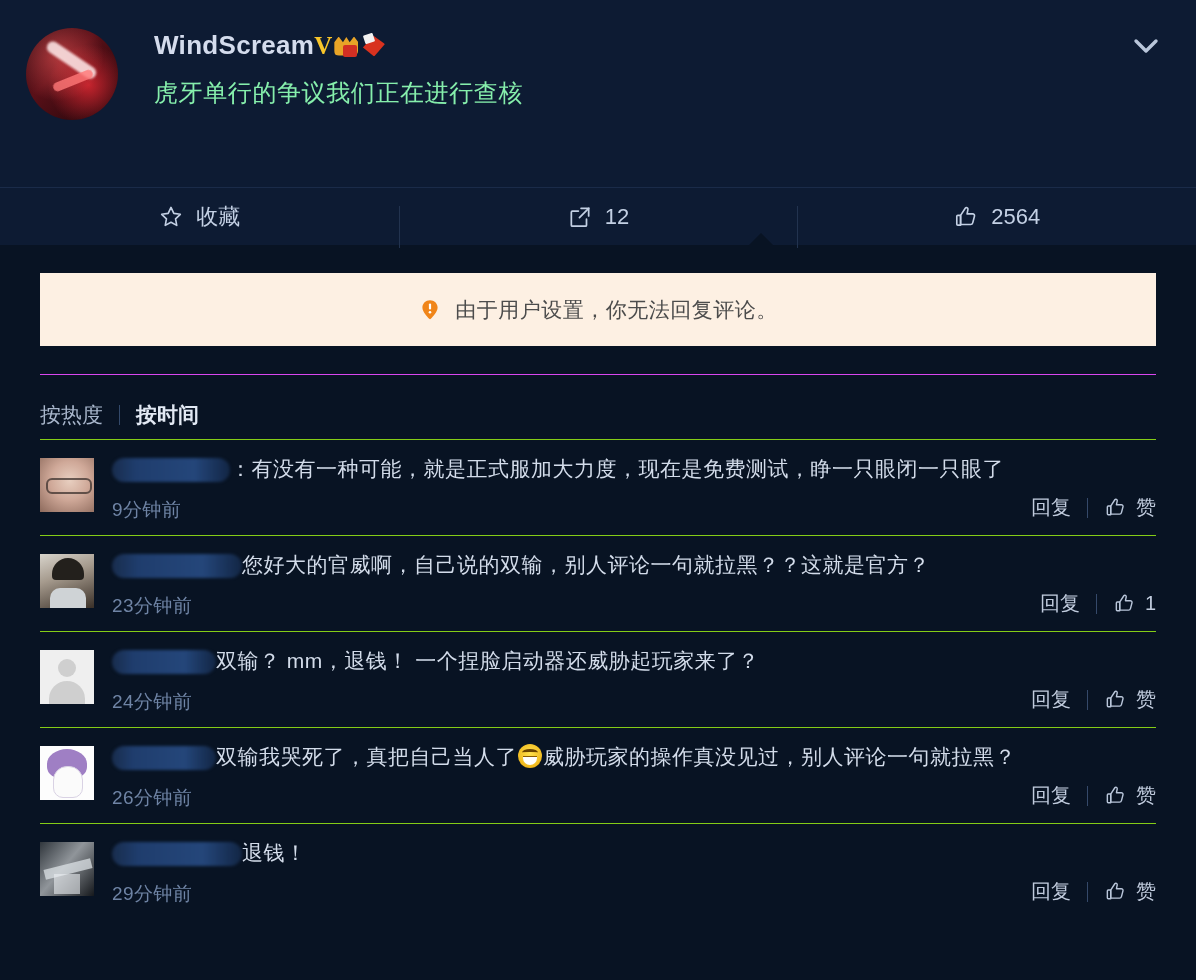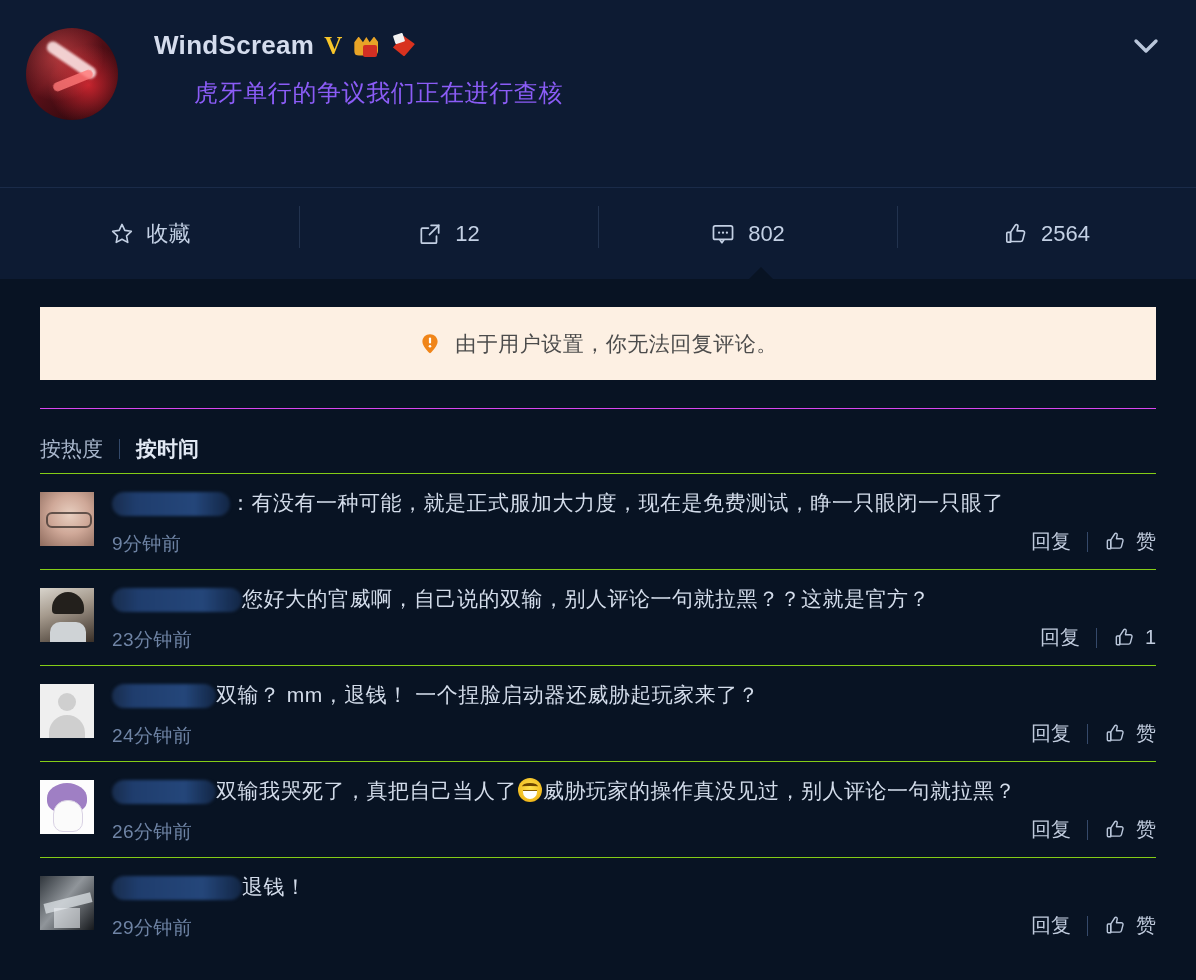--- a/index.html
+++ b/index.html
@@ -32,21 +32,21 @@
     content: ""; position: absolute; left: 18%; top: 28%;
     width: 62%; height: 12px; background: rgba(255,235,235,.85);
     transform: rotate(34deg); border-radius: 6px; filter: blur(1px);
   }
   .author-avatar::after {
     content: ""; position: absolute; left: 28%; top: 52%;
     width: 46%; height: 9px; background: rgba(255,120,120,.8);
     transform: rotate(-22deg); border-radius: 6px; filter: blur(.6px);
   }
   .author-col { margin-left: 36px; padding-top: 8px; }
-  .name-row { display: flex; align-items: center; gap: 10px; }
+  .name-row { display: flex; align-items: center; }
   .author-name {
     font-size: 26px; font-weight: bold; color: #d4dced;
     letter-spacing: .3px;
   }
   .badge-v {
     font-size: 25px; font-weight: bold; color: #f7c52a;
     font-family: "Liberation Serif", serif; line-height: 1;
   }
   .badge-crown, .badge-horn {
     width: 28px; height: 26px; position: relative; display: inline-block;
@@ -69,33 +69,33 @@
   }
   .badge-horn::after {
     content: ""; position: absolute; left: 4px; top: 1px;
     width: 10px; height: 9px; background: #f2f2f2;
     transform: rotate(-18deg); border-radius: 1px;
   }
   .post-meta {
     font-size: 20px; color: #7f93b3; margin-top: 13px; letter-spacing: .4px;
   }
   .post-text {
-    font-size: 24px; color: #8b5cf6; margin-top: 16px; letter-spacing: .6px; margin-left: 40px;
+    font-size: 24px; color: #86efac; margin-top: 16px; letter-spacing: .6px;
   }
   .collapse-btn {
     position: absolute; right: 30px; top: 26px;
     width: 40px; height: 40px; cursor: pointer;
   }
   .collapse-btn svg { display: block; }
 
   
   .action-bar {
     position: relative;
     display: flex; align-items: center;
-    height: 92px;
+    height: 58px;
     background: #0d1b33;
     border-top: 1px solid #17ircle;
     border-top: 1px solid #1a2b49;
   }
   .action-item {
     flex: 1; display: flex; align-items: center; justify-content: center;
     gap: 12px; height: 100%;
     color: #c3d0e4; font-size: 22px; cursor: pointer;
     position: relative;
   }
@@ -301,32 +301,20 @@
     <span>
       <svg width="26" height="26" viewBox="0 0 24 24" fill="none">
         <path d="M13 4h7v7" stroke="#c3d0e4" stroke-width="1.6" stroke-linecap="round"></path>
         <path d="M20 4l-8.5 8.5" stroke="#c3d0e4" stroke-width="1.6" stroke-linecap="round"></path>
         <path d="M18 14v5.5a1 1 0 0 1-1 1H5a1 1 0 0 1-1-1V7.5a1 1 0 0 1 1-1h5.5" stroke="#c3d0e4" stroke-width="1.6" stroke-linecap="round" stroke-linejoin="round"></path>
       </svg>
     </span>
     <span>12</span>
   </div>
 
-  <div class="action-item">
-    <span>
-      <svg width="26" height="26" viewBox="0 0 24 24" fill="none">
-        <rect x="3.2" y="4.6" width="17.6" height="12.4" rx="1.6" stroke="#c3d0e4" stroke-width="1.6"></rect>
-        <path d="M9 17l2 3 2-3" stroke="#c3d0e4" stroke-width="1.6" stroke-linejoin="round"></path>
-        <circle cx="8.4" cy="10.8" r="1.05" fill="#c3d0e4"></circle>
-        <circle cx="12" cy="10.8" r="1.05" fill="#c3d0e4"></circle>
-        <circle cx="15.6" cy="10.8" r="1.05" fill="#c3d0e4"></circle>
-      </svg>
-    </span>
-    <span>802</span>
-  </div>
 
   <div class="action-item">
     <span>
       <svg width="26" height="26" viewBox="0 0 24 24" fill="none">
         <path d="M7 10.5v9H4.4a.9.9 0 0 1-.9-.9v-7.2a.9.9 0 0 1 .9-.9z" stroke="#c3d0e4" stroke-width="1.5" stroke-linejoin="round"></path>
         <path d="M7 10.5l4.3-6.6c.9-1.2 2.8-.4 2.5 1.1l-.8 4.1h5.1c1.2 0 2 1.1 1.7 2.2l-1.6 6.1a2 2 0 0 1-1.9 1.5H7z" stroke="#c3d0e4" stroke-width="1.5" stroke-linejoin="round"></path>
       </svg>
     </span>
     <span>2564</span>
   </div>

